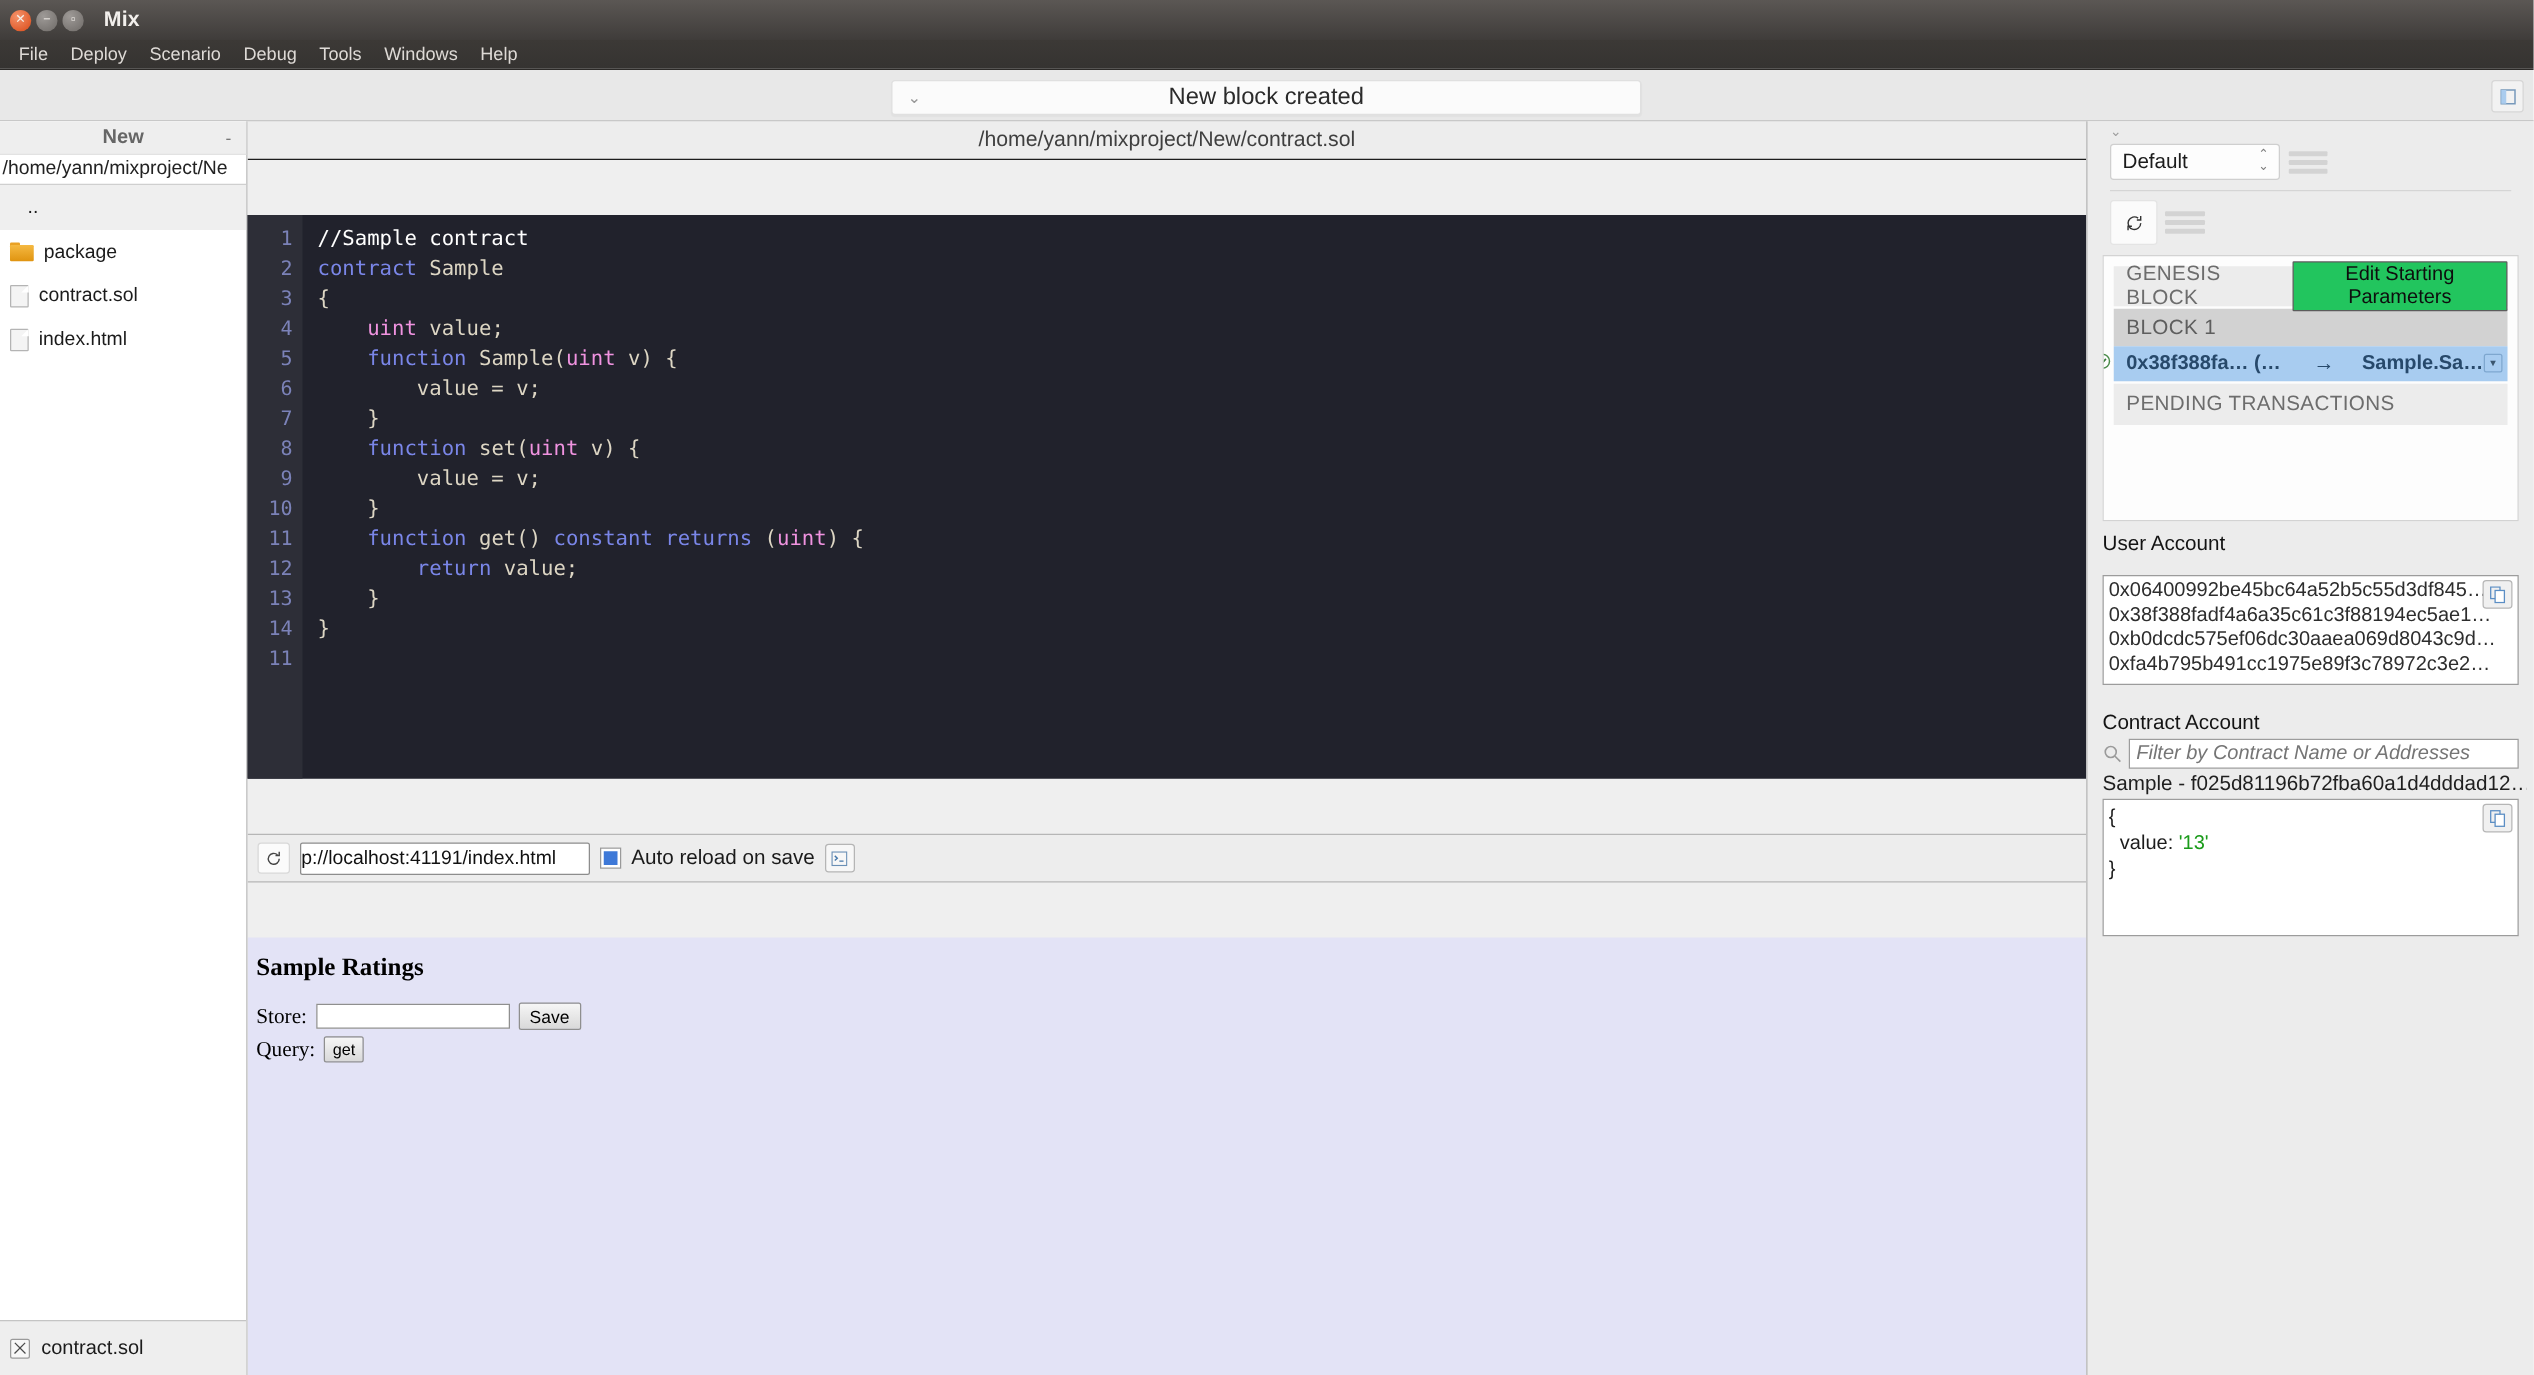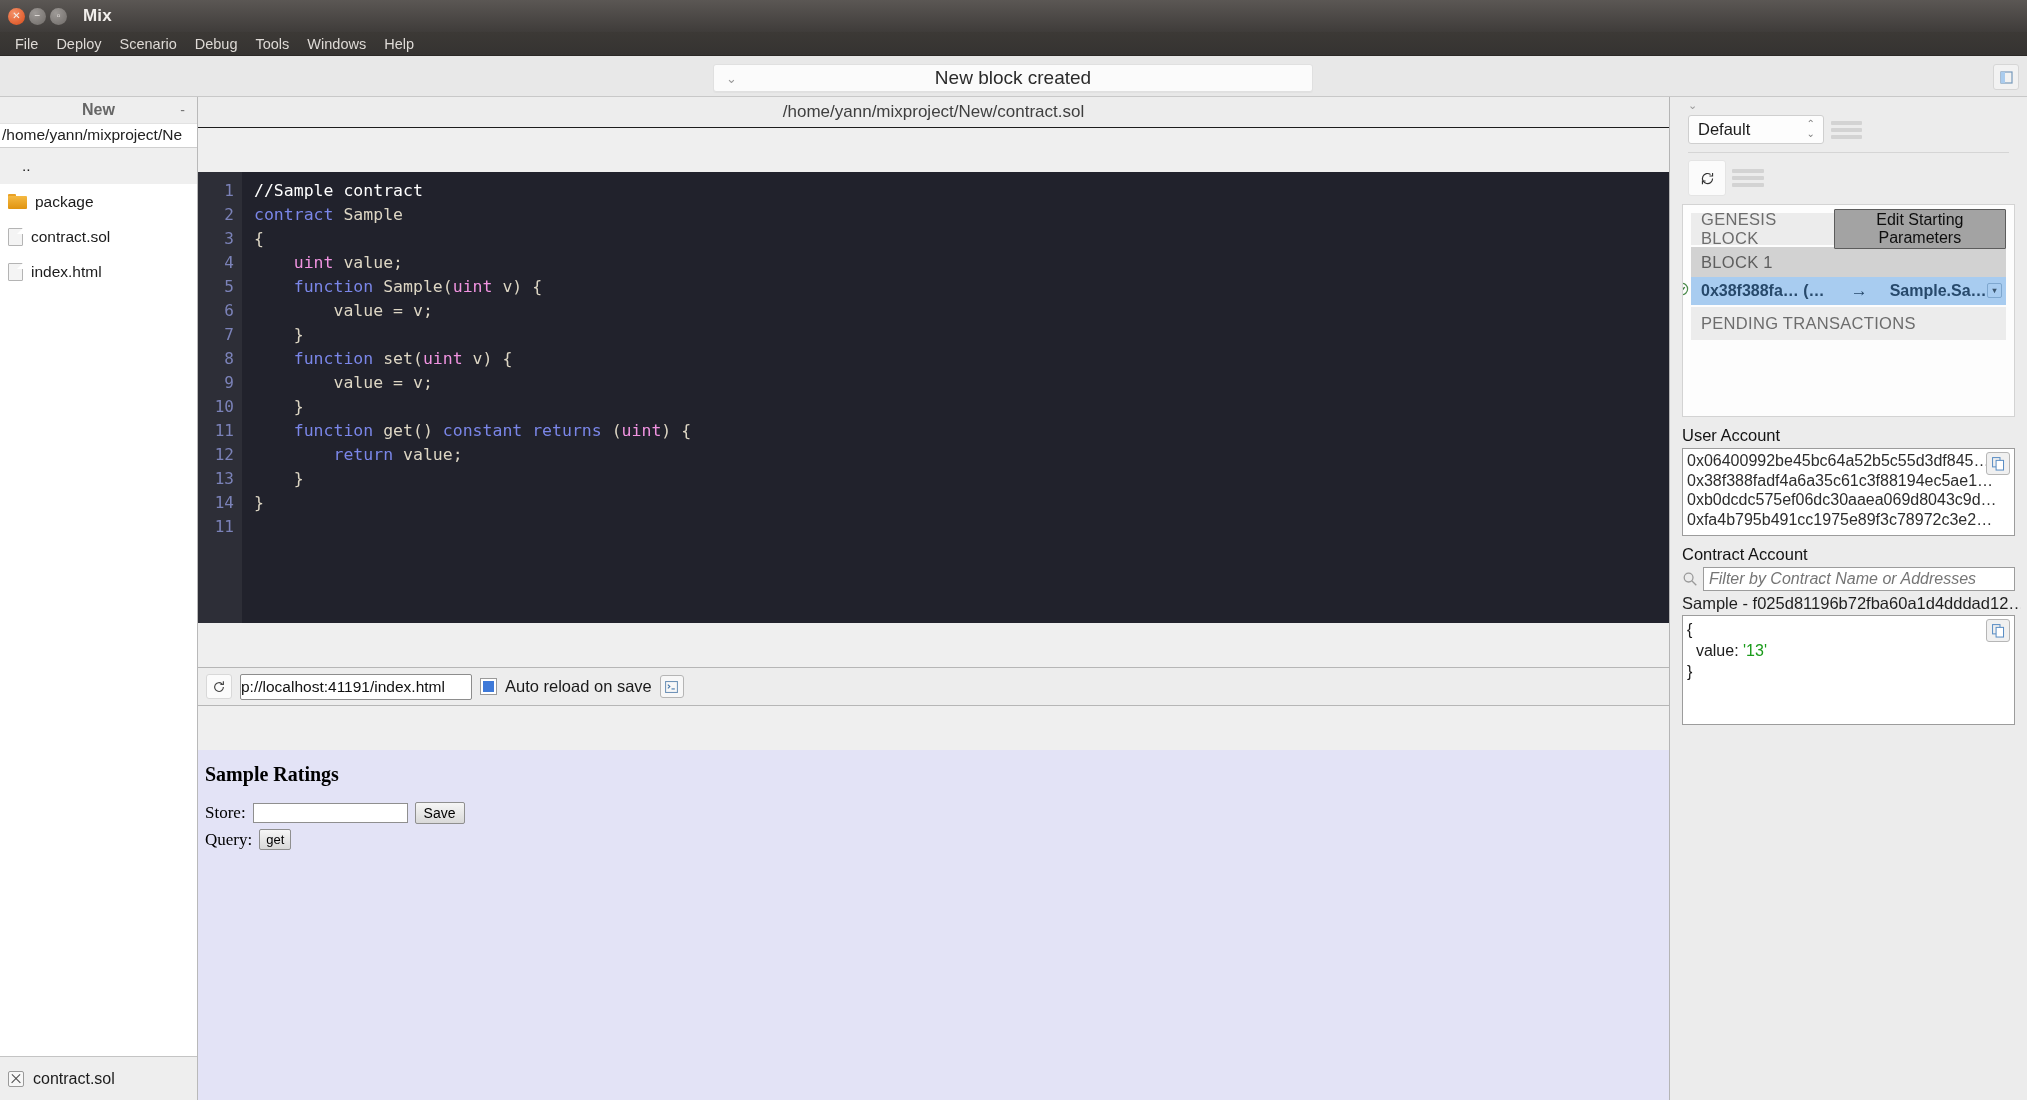--- a/index.html
+++ b/index.html
@@ -291,21 +291,21 @@
     overflow: hidden;
   }
   .block-hdr {
     height: 32px; background: #ececec;
     display: flex; align-items: center; gap: 6px;
     padding-left: 10px;
     font-size: 16.5px; color: #6d6d6d;
     letter-spacing: .3px;
   }
   .edit-param-btn {
-    background: #a3a3a3; border: 1px solid #5c5c5c;
+    background: #22c55e; border: 1px solid #5c5c5c;
     font-size: 16px; color: #0e0e0e;
     padding: 1px 5px; border-radius: 1px;
   }
   .block-sub {
     height: 30px; background: #d2d2d2;
     display: flex; align-items: center; padding-left: 10px;
     font-size: 16.5px; color: #5e5e5e; letter-spacing: .3px;
     margin-top: 2px;
   }
   .tx-row {
@@ -331,21 +331,21 @@
     display: flex; align-items: center; padding-left: 10px;
     font-size: 16.5px; color: #6d6d6d; letter-spacing: .3px;
     margin-top: 2px;
   }
 
   .rp-section-label {
     font-size: 16.5px; color: #131313;
     padding: 9px 0 3px 6px;
   }
   .acct-box {
-    margin: 0 6px; background: #ffffff;
+    margin: 12px 6px; background: #ffffff;
     border: 1px solid #9c9c9c;
     height: 88px; padding: 2px 6px 0 4px;
     position: relative; overflow: hidden;
   }
   .acct-box div.addr {
     font-size: 16px; color: #2d2d2d; line-height: 19.5px;
     white-space: nowrap;
   }
   .copy-btn {
     position: absolute; right: 4px; top: 3px;

